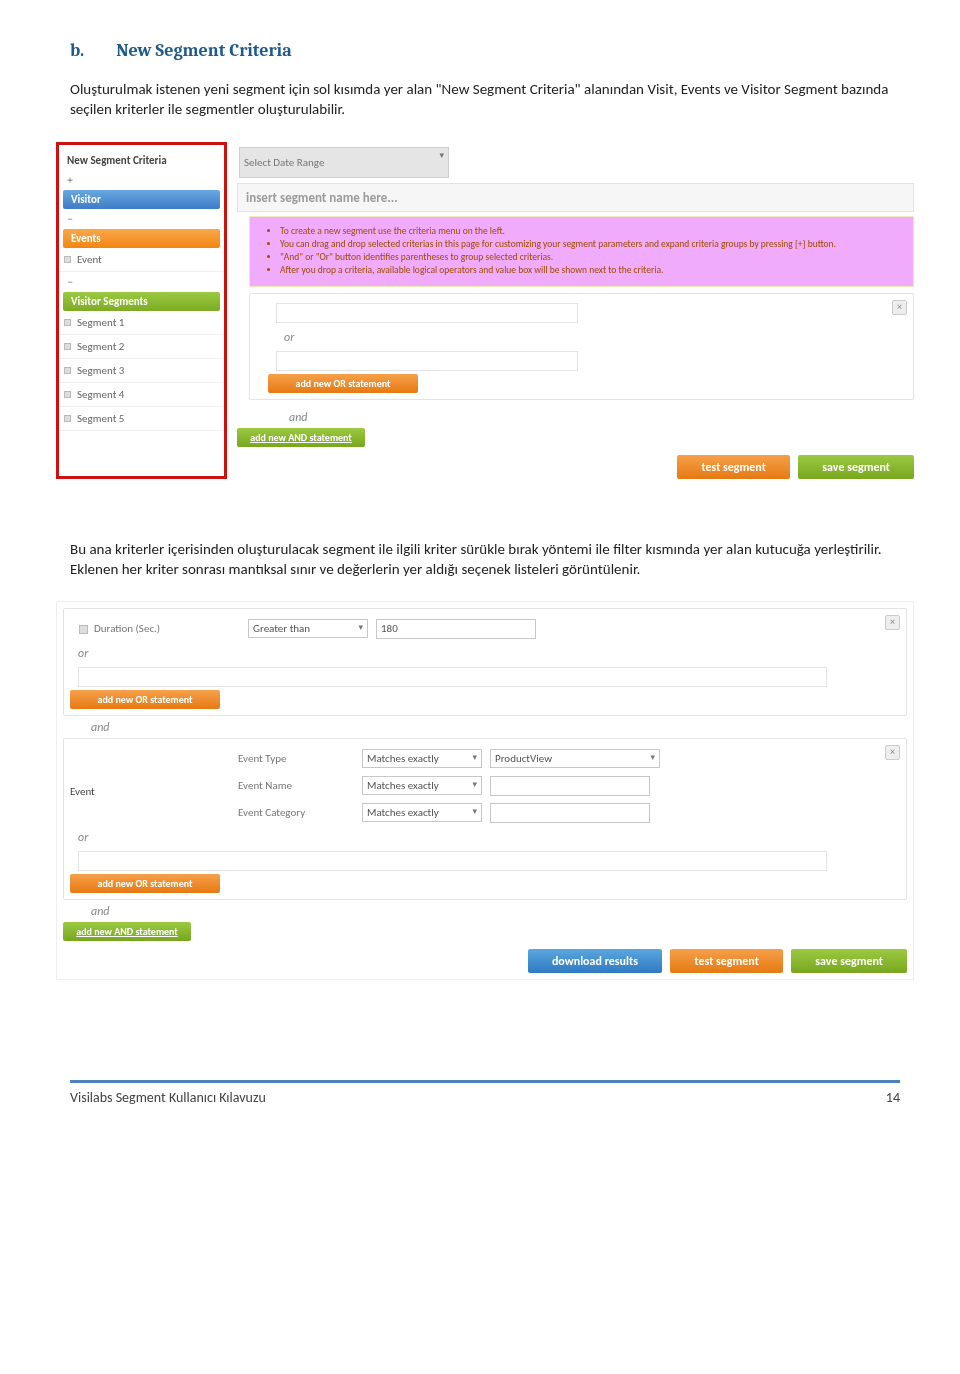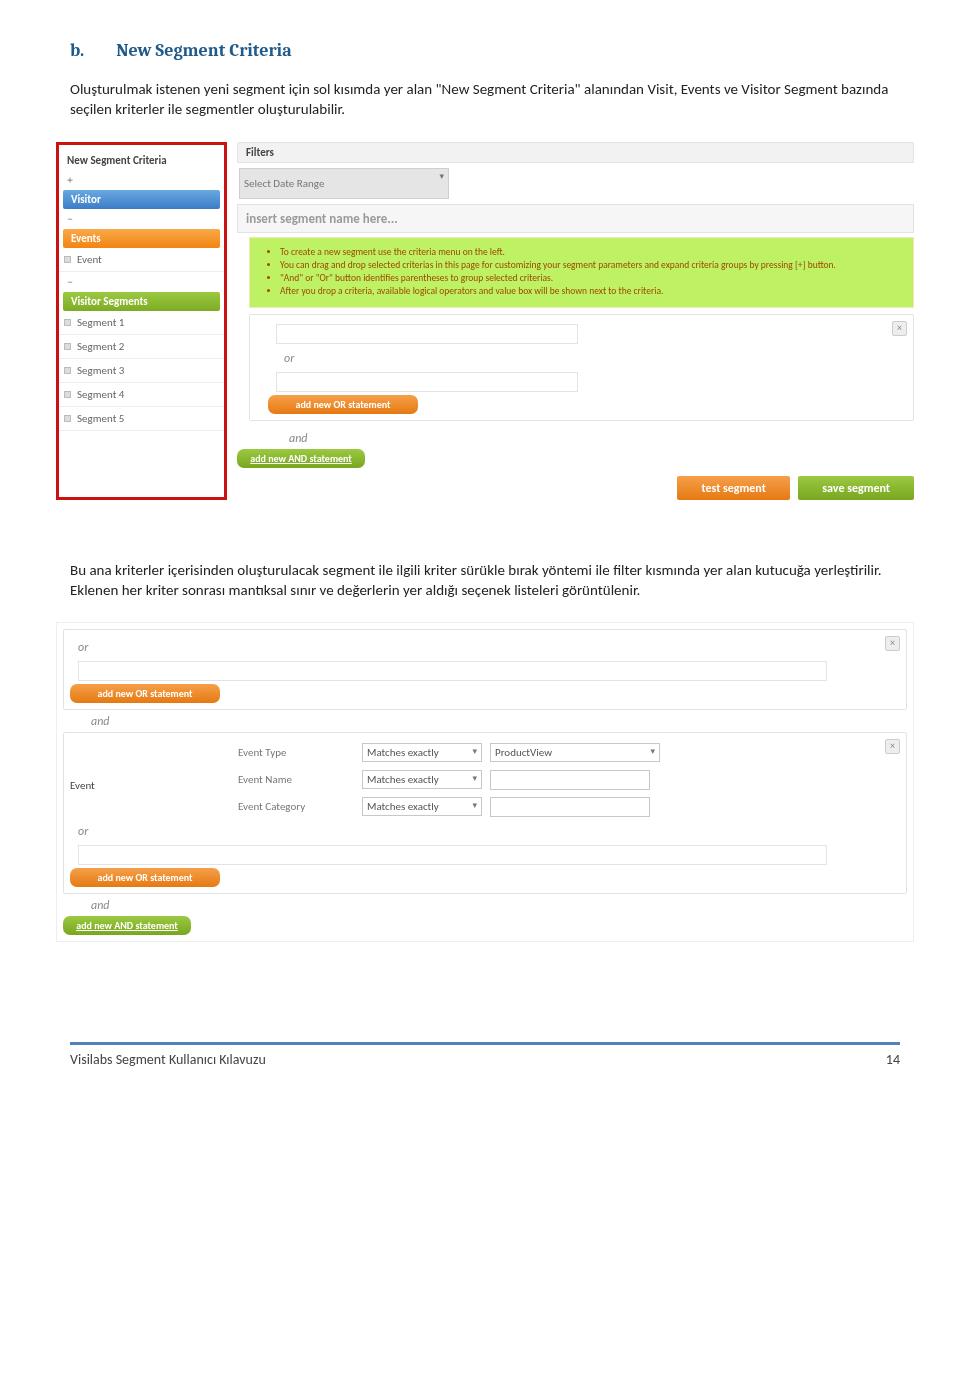--- a/index.html
+++ b/index.html
@@ -102,21 +102,21 @@
   .seg-name {
     border: 1px solid #e3e3e3;
     background: #f6f6f6;
     padding: 6px 8px;
     font-size: 13px;
     font-weight: bold;
     color: #9b9b9b;
     margin-bottom: 4px;
   }
   .hint-box {
-    background: #bef264;
+    background: #f0abfc;
     border: 1px solid #f0e8b6;
     padding: 8px 12px 8px 20px;
     margin: 0 0 6px 12px;
   }
   .hint-box ul { margin: 0; padding: 0 0 0 10px; }
   .hint-box li {
     font-size: 9.5px;
     color: #9d4a00;
     line-height: 1.4;
     list-style: disc;
@@ -149,21 +149,21 @@
     padding: 4px 8px 4px 28px;
     font-size: 12px;
   }
   .or-btn, .and-btn {
     display: block;
     font-size: 10px;
     font-weight: bold;
     text-align: center;
     color: #fff;
     padding: 3px 0;
-    border-radius: 7px;
+    border-radius: 2px;
     width: 150px;
   }
   .or-btn { background: linear-gradient(#f6a04a,#e57912); margin-left:12px;}
   .and-btn{ background: linear-gradient(#9bc942,#78a61f); width:128px;text-decoration:underline;}
   .btn-row { text-align: right; margin-top: 8px; }
   .action-btn {
     display: inline-block;
     color: #fff;
     font-weight: bold;
     font-size: 12px;
@@ -253,21 +253,20 @@
     <div class="tree-expand">－</div>
     <div class="tree-header hdr-green">Visitor Segments</div>
     <div class="tree-item drag-item">Segment 1</div>
     <div class="tree-item drag-item">Segment 2</div>
     <div class="tree-item drag-item">Segment 3</div>
     <div class="tree-item drag-item">Segment 4</div>
     <div class="tree-item drag-item">Segment 5</div>
   </div>
 
   <div class="right-col">
-    <div class="filter-title">Filters</div>
     <div class="date-select">Select Date Range</div>
     <div class="seg-name">insert segment name here...</div>
     <div class="hint-box">
       <ul>
         <li>To create a new segment use the criteria menu on the left.</li>
         <li>You can drag and drop selected criterias in this page for customizing your segment parameters and expand criteria groups by pressing [+] button.</li>
         <li>"And" or "Or" button identifies parentheses to group selected criterias.</li>
         <li>After you drop a criteria, available logical operators and value box will be shown next to the criteria.</li>
       </ul>
     </div>
@@ -285,20 +284,25 @@
       <span class="action-btn btn-green">save segment</span>
     </div>
   </div>
 </div>
 
 <p class="para">Bu ana kriterler içerisinden oluşturulacak segment ile ilgili kriter sürükle bırak yöntemi ile filter kısmında yer alan kutucuğa yerleştirilir. Eklenen her kriter sonrası mantıksal sınır ve değerlerin yer aldığı seçenek listeleri görüntülenir.</p>
 
 <div class="screenshot ss2">
   <div class="group-box" style="margin:0">
     <div class="close-x">×</div>
+    <div class="crit-row">
+      <span class="lbl drag">Duration (Sec.)</span>
+      <span class="sel arrow">Greater than</span>
+      <span class="txt">180</span>
+    </div>
     <span class="or-label" style="padding-left:8px">or</span>
     <div class="drop-slot" style="margin-left:8px;width:90%"></div>
     <div class="or-btn" style="margin-left:0">add new OR statement</div>
   </div>
   <span class="and-label">and</span>
 
   <div class="group-box" style="margin:0">
     <div class="close-x">×</div>
     <div style="display:flex;gap:20px">
       <div style="width:140px;padding-top:40px">
@@ -321,18 +325,23 @@
           <span class="txt"></span>
         </div>
       </div>
     </div>
     <span class="or-label" style="padding-left:8px">or</span>
     <div class="drop-slot" style="margin-left:8px;width:90%"></div>
     <div class="or-btn" style="margin-left:0">add new OR statement</div>
   </div>
   <span class="and-label">and</span>
   <div class="and-btn">add new AND statement</div>
+  <div class="btn-row">
+    <span class="action-btn btn-blue">download results</span>
+    <span class="action-btn btn-orange">test segment</span>
+    <span class="action-btn btn-green">save segment</span>
+  </div>
 </div>
 
 <div class="footer">
   <span>Visilabs Segment Kullanıcı Kılavuzu</span>
   <span>14</span>
 </div>
 
 </body></html>

